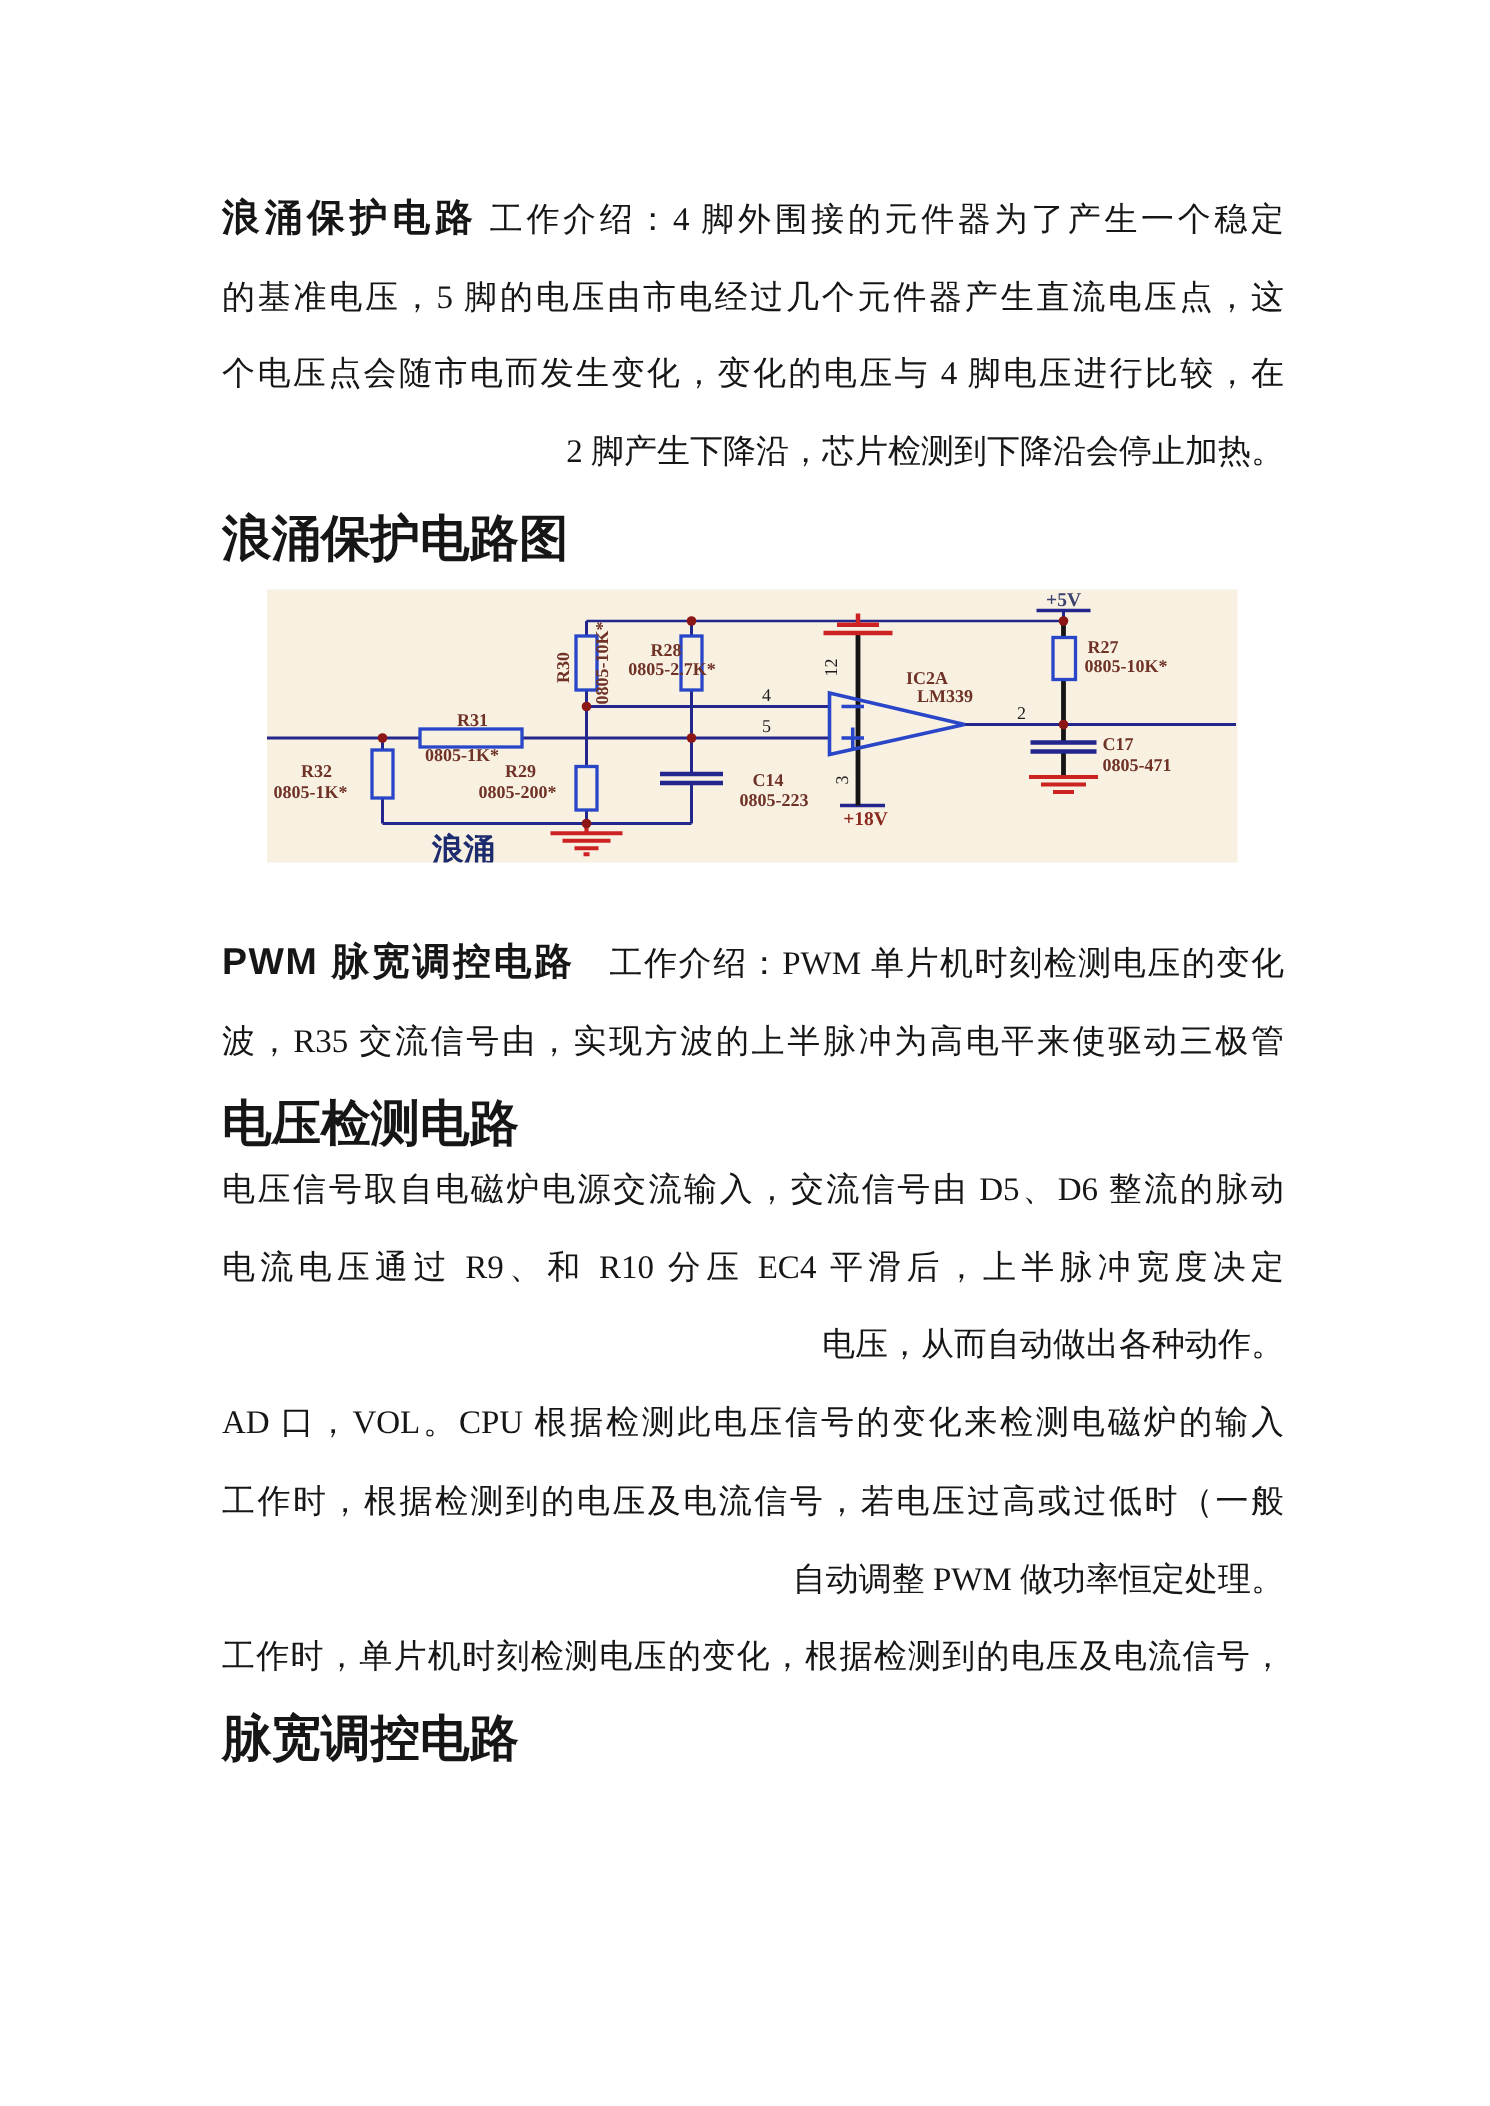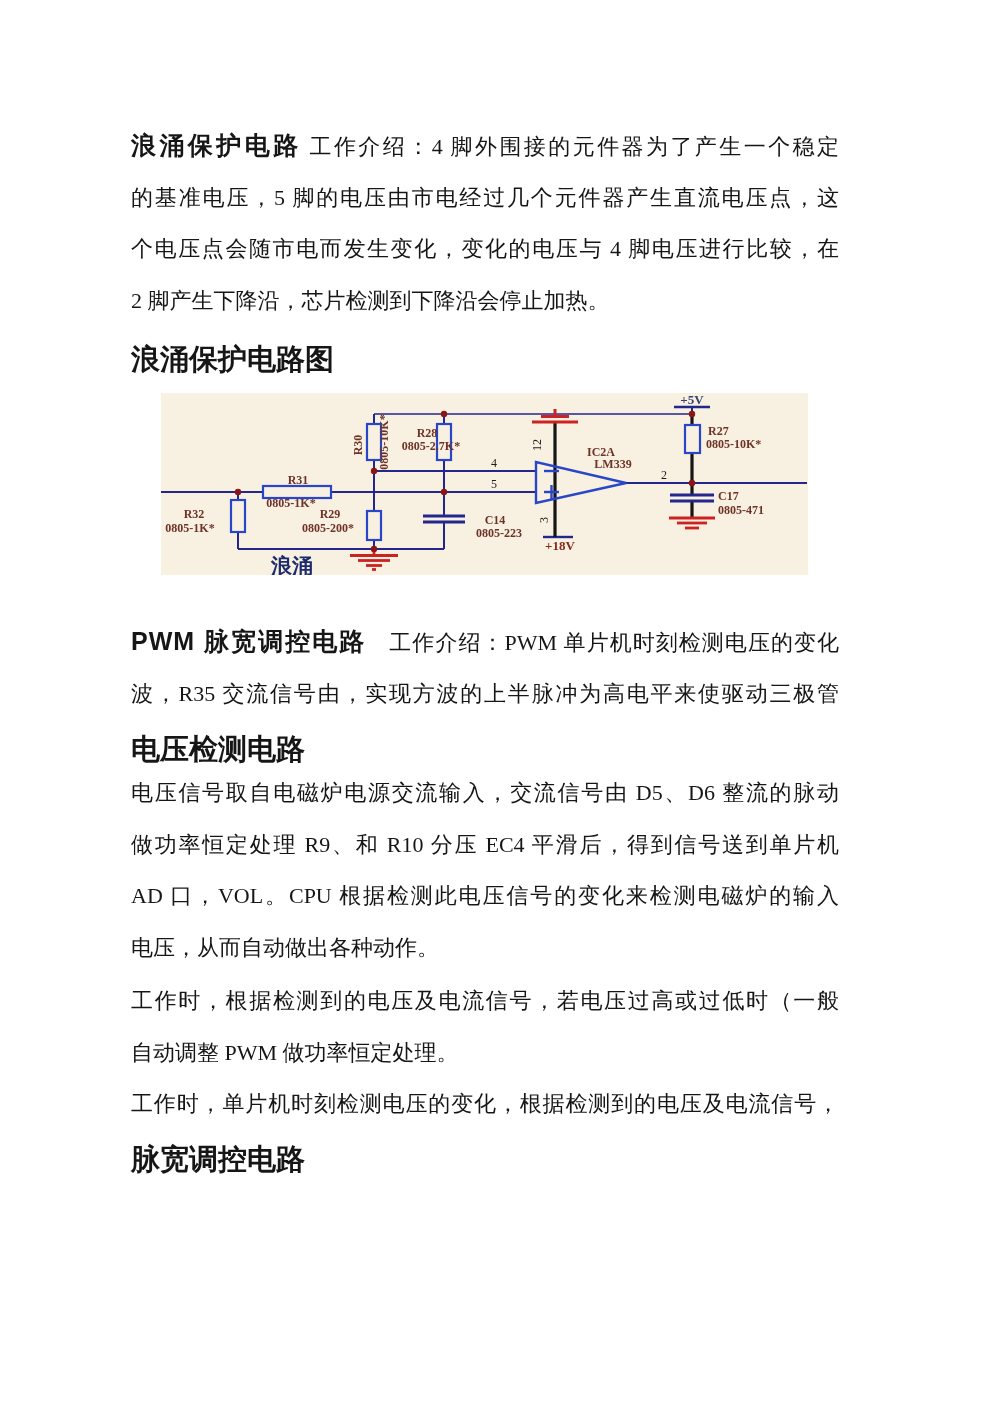--- a/index.html
+++ b/index.html
@@ -1,28 +1,28 @@
 <!DOCTYPE html>
 <html><head>
 <meta charset="utf-8">
 <style>
   html,body{margin:0;padding:0;}
   body{
     width:993px;height:1404px;position:relative;overflow:hidden;
     background:#ffffff;color:#161616;
     font-family:"Liberation Serif",serif;
   }
-  .doc{position:absolute;left:131px;top:120px;width:708px;}
+  .doc{position:absolute;left:148px;top:120px;width:708px;}
   .para{font-size:22px;}
   .line{height:51.5px;line-height:51.5px;}
   .line.fill{text-align:justify;text-align-last:justify;}
-  .line.last{text-align:left;white-space:nowrap;}
+  .line.last{text-align:right;white-space:nowrap;margin-left:44px;}
   .b{font-family:"Liberation Sans",sans-serif;font-weight:bold;font-size:25px;letter-spacing:1px;}
   .heading{
-    font-family:"Liberation Sans",sans-serif;font-weight:bold;font-size:29px;
+    font-family:"Liberation Sans",sans-serif;font-weight:bold;font-size:33px;
     height:36px;line-height:36px;
   }
   .figure{margin-left:30px;margin-top:16px;width:647px;height:182px;background:#f8f0e1;}
   svg text{font-family:"Liberation Serif",serif;}
   svg .lbl{fill:#6e3226;font-weight:bold;font-size:12px;}
   svg .pin{fill:#1d1d1d;font-size:12px;}
 </style>
 </head>
 <body>
 
@@ -146,23 +146,23 @@
 
   <div class="para" style="margin-top:41px">
       <div class="line fill"><span class="b">PWM 脉宽调控电路</span><span>　工作介绍：PWM 单片机时刻检测电压的变化</span></div>
       <div class="line fill"><span>波，R35 交流信号由，实现方波的上半脉冲为高电平来使驱动三极管</span></div>
     </div>
 
   <div class="heading" style="margin-top:12px">电压检测电路</div>
 
   <div class="para">
       <div class="line fill"><span>电压信号取自电磁炉电源交流输入，交流信号由 D5、D6 整流的脉动</span></div>
-      <div class="line fill"><span>做功率恒定处理 R9、和 R10 分压 EC4 平滑后，得到信号送到单片机</span></div>
+      <div class="line fill"><span>电流电压通过 R9、和 R10 分压 EC4 平滑后，上半脉冲宽度决定</span></div>
+      <div class="line last"><span>电压，从而自动做出各种动作。</span></div>
       <div class="line fill"><span>AD 口，VOL。CPU 根据检测此电压信号的变化来检测电磁炉的输入</span></div>
-      <div class="line last"><span>电压，从而自动做出各种动作。</span></div>
     </div>
   <div class="para" style="margin-top:2px">
       <div class="line fill"><span>工作时，根据检测到的电压及电流信号，若电压过高或过低时（一般</span></div>
     </div>
   <div class="para">
       <div class="line last"><span>自动调整 PWM 做功率恒定处理。</span></div>
       <div class="line fill"><span>工作时，单片机时刻检测电压的变化，根据检测到的电压及电流信号，</span></div>
     </div>
 
   <div class="heading" style="margin-top:11px">脉宽调控电路</div>

